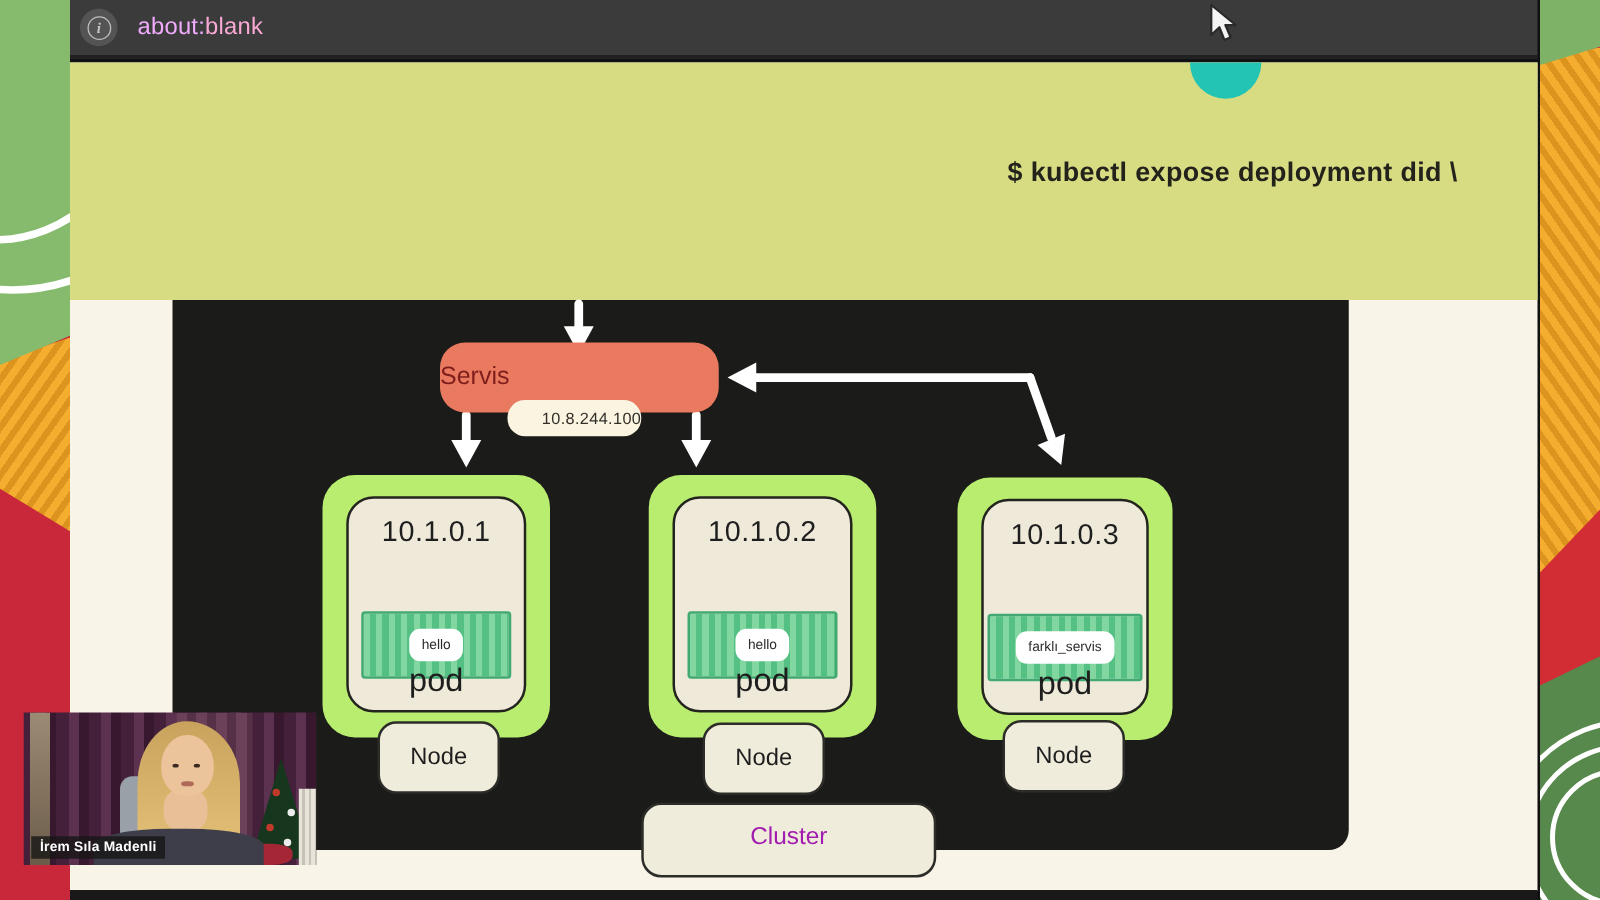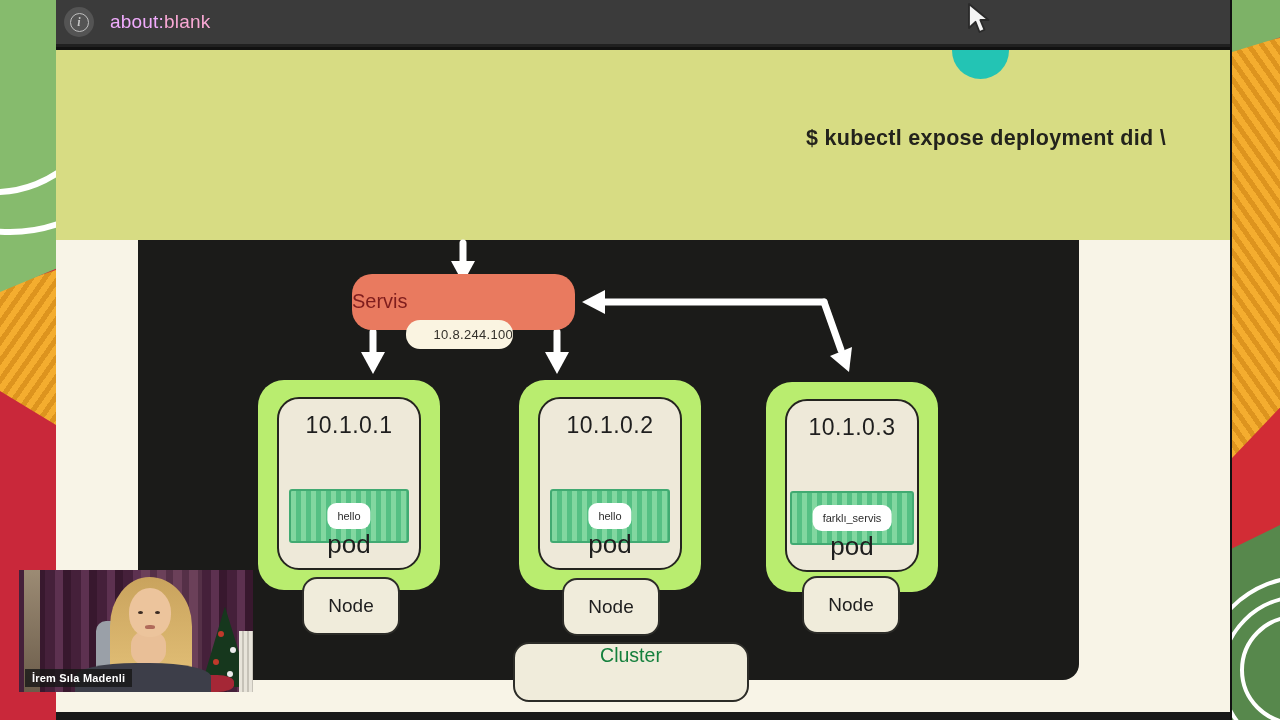--- a/index.html
+++ b/index.html
@@ -77,21 +77,21 @@
   .container-pill { position:absolute; left:50%; top:50%; transform:translate(-50%,-50%);
       background:#fff; border-radius:9px; padding:7px 10px; font-size:11px; color:#2c2c2c;
       white-space:nowrap; }
   .pod-label { position:absolute; bottom:8px; width:100%; text-align:center; font-size:26px; color:#1e1e1e; }
   .node-tag { position:absolute; z-index:7; width:98px; height:58px; background:var(--box-fill,#f0ecdb);
       border:2px solid #2c2c28; border-radius:15px; text-align:center; font-size:19px;
       color:#1e1e1e; padding-top:16px; }
   #node-tag-1 { left:302px; top:577px; } #node-tag-2 { left:562px; top:578px; } #node-tag-3 { left:802px; top:576px; }
   #cluster-box { position:absolute; z-index:7; left:513px; top:642px; width:236px; height:60px;
       background:var(--box-fill,#f0ecdb); border:2px solid #2c2c28; border-radius:16px;
-      text-align:center; font-size:19.5px; color:#15803d; padding-top:0; }
+      text-align:center; font-size:19.5px; color:#a21caf; padding-top:14px; }
 
   
   #webcam { position:absolute; z-index:10; left:19px; top:570px; width:234px; height:122px;
       overflow:hidden; background:repeating-linear-gradient(90deg,#45203a 0 10px,#5d3150 10px 18px,#38182e 18px 26px);text-align:right; }
   #wc-curtain2 { position:absolute; left:52%; top:0; width:26%; height:100%;
       background:repeating-linear-gradient(90deg,#6b4059 0 9px,#553047 9px 16px); }
   #wc-edge { position:absolute; left:2%; top:0; width:7%; height:100%;
       background:linear-gradient(#9c8b74,#6b5c4a); }
   #wc-chair { position:absolute; left:33%; top:42%; width:26%; height:58%;
       background:#9aa0a8; border-radius:10px 10px 0 0; }

